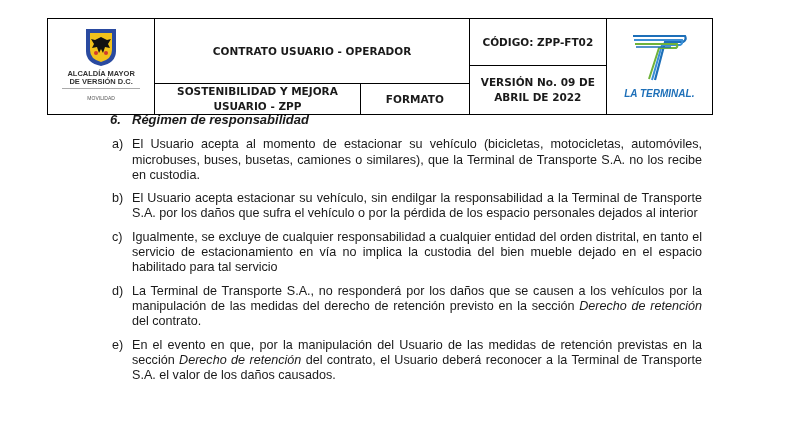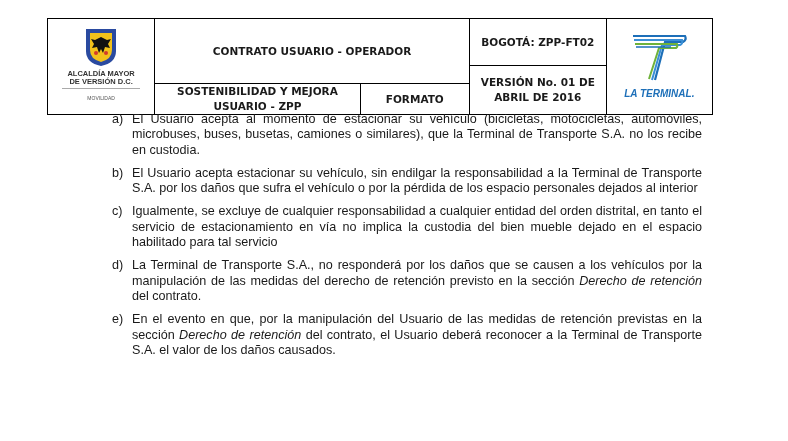--- a/index.html
+++ b/index.html
@@ -29,42 +29,45 @@
         <path d="M6 6 H28 V23 Q28 32 17 35 Q6 32 6 23 Z" fill="#f2c21b"></path>
         <path d="M17 10 L11 13 L7 12 L10 17 L8 21 L13 20 L15 26 L17 22 L19 26 L21 20 L26 21 L24 17 L27 12 L23 13 Z" fill="#111"></path>
         <circle cx="12" cy="26" r="2" fill="#d23a2a"></circle>
             <circle cx="22" cy="26" r="2" fill="#d23a2a"></circle>
       </svg>
       <div class="alc-txt">ALCALDÍA MAYOR</div>
       <div class="alc-txt">DE VERSIÓN D.C.</div>
       <div class="alc-sub">MOVILIDAD</div>
     </td>
     <td colspan="2" rowspan="2" style="width:315px">CONTRATO USUARIO - OPERADOR</td>
-    <td style="width:137px">BOGOTÁ: ZPP-FT02</td>
+    <td style="width:137px">CÓDIGO: ZPP-FT02</td>
     <td rowspan="3" style="width:106px">
       <svg width="56" height="50" viewBox="0 0 56 50" style="display:block;margin:0 auto 4px;">
         <path d="M2 4 H54 Q56 8 52 10 H34 L24 48" fill="none" stroke="#1d6fb8" stroke-width="2.2"></path>
         <path d="M3 8 H51 Q52 12 49 13 H31 L21 48" fill="none" stroke="#3a8fd6" stroke-width="2"></path>
         <path d="M4 12 H46 Q47 15 45 16 H28 L18 47" fill="none" stroke="#6fb23b" stroke-width="2"></path>
         <path d="M5 15 H40" fill="none" stroke="#1d6fb8" stroke-width="1.6"></path>
       </svg>
       <div class="lt-txt">LA TERMINAL.</div>
     </td>
   </tr>
   <tr style="height:18px">
-    <td rowspan="2">VERSIÓN No. 01 DE ABRIL DE 2016</td>
+    <td rowspan="2">VERSIÓN No. 09 DE ABRIL DE 2022</td>
   </tr>
   <tr style="height:28px">
     <td style="width:206px">SOSTENIBILIDAD Y MEJORA USUARIO - ZPP</td>
     <td style="width:109px">FORMATO</td>
   </tr>
 </tbody>
   </table>
 
 <div class="body">
+  <div class="sec-title">
+    <span class="num">6.</span><span>Régimen de responsabilidad</span>
+  </div>
   <div class="item">
     <span class="lbl">a)</span>
     <span>El Usuario acepta al momento de estacionar su vehículo (bicicletas, motocicletas, automóviles, microbuses, buses, busetas, camiones o similares), que la Terminal de Transporte S.A. no los recibe en custodia.</span>
   </div>
   <div class="item">
     <span class="lbl">b)</span>
     <span>El Usuario acepta estacionar su vehículo, sin endilgar la responsabilidad a la Terminal de Transporte S.A. por los daños que sufra el vehículo o por la pérdida de los espacio personales dejados al interior</span>
   </div>
   <div class="item">
     <span class="lbl">c)</span>

